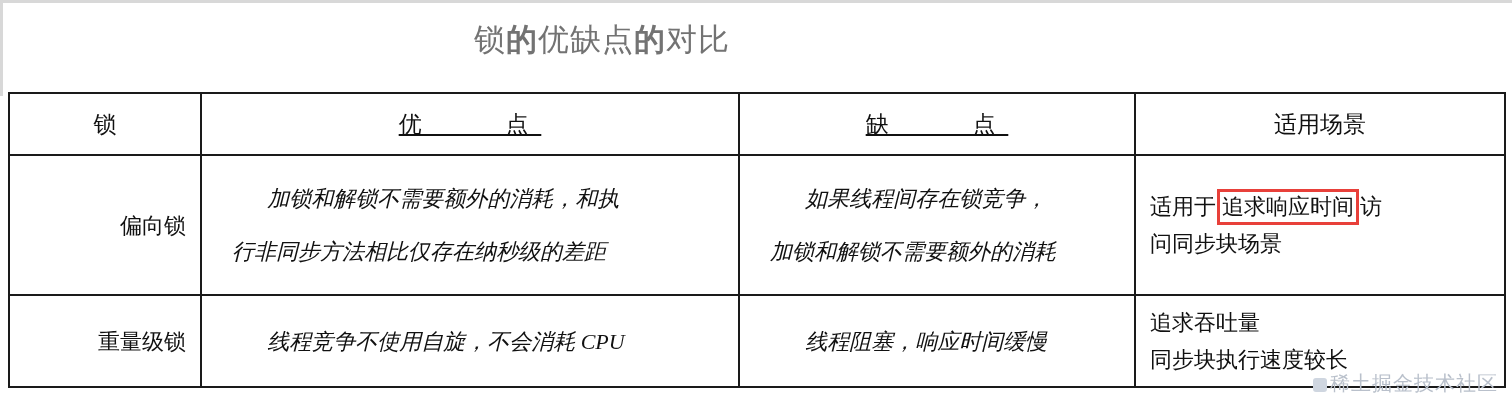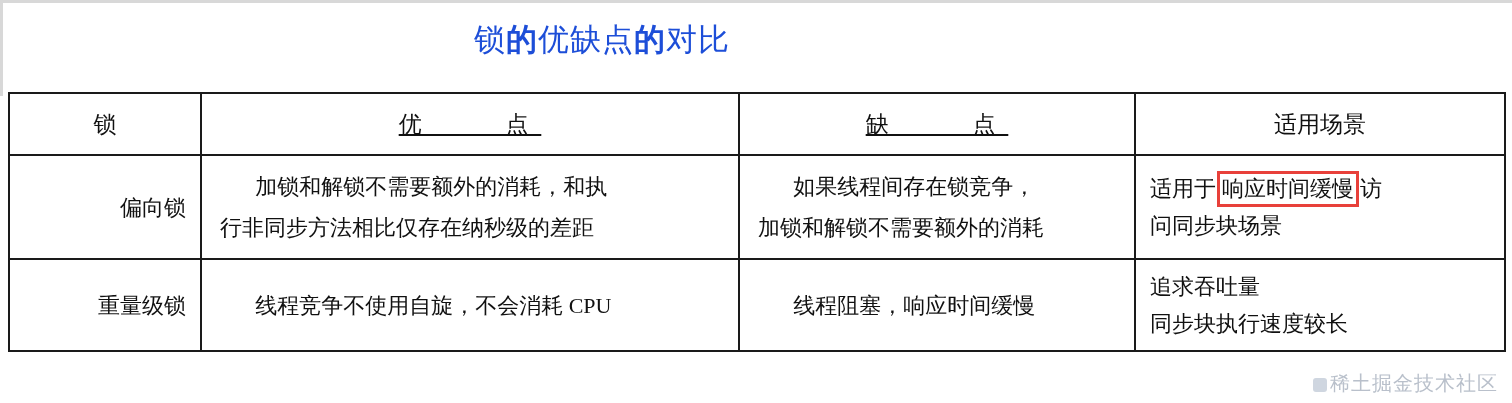--- a/index.html
+++ b/index.html
@@ -40,21 +40,21 @@
   }
   .doc-title {
     position: absolute;
     top: 20px;
     left: 0;
     width: 1204px;
     text-align: center;
     font-size: 31px;
     line-height: 40px;
     letter-spacing: 1px;
-    color: #1d4ed8;
+    color: #737373;
     font-weight: 400;
   }
   .doc-title .bold {
     font-weight: 700;
   }
   .table-wrap {
     position: absolute;
     top: 92px;
     left: 8px;
     width: 1496px;
@@ -94,21 +94,22 @@
   }
   td.lockname {
     text-align: right;
     font-size: 23px;
   }
   td.body-cell {
     text-align: left;
     padding: 10px 18px 12px 22px;
   }
   td.body-cell p {
-    margin: 4px;
+    margin: 16px;
+    font-style: italic;
   }
   td.body-cell p.first {
     text-indent: 1.6em;
   }
   td.scene-cell {
     text-align: left;
     padding: 10px 14px 12px 18px;
   }
   td.scene-cell p {
     margin: 0;
@@ -175,21 +176,21 @@
           <td class="lockname">偏向锁</td>
           <td class="body-cell">
             <p class="first">加锁和解锁不需要额外的消耗，和执</p>
             <p>行非同步方法相比仅存在纳秒级的差距</p>
           </td>
           <td class="body-cell">
             <p class="first">如果线程间存在锁竞争，</p>
             <p>加锁和解锁不需要额外的消耗</p>
           </td>
           <td class="scene-cell">
-            <p><span>适用于</span><span class="hl-box">响应时间缓慢</span><span>访</span></p>
+            <p><span>适用于</span><span class="hl-box">追求响应时间</span><span>访</span></p>
             <p>问同步块场景</p>
           </td>
         </tr>
 
 
         <tr>
           <td class="lockname">重量级锁</td>
           <td class="body-cell">
             <p class="first">线程竞争不使用自旋，不会消耗 CPU</p>
           </td>

